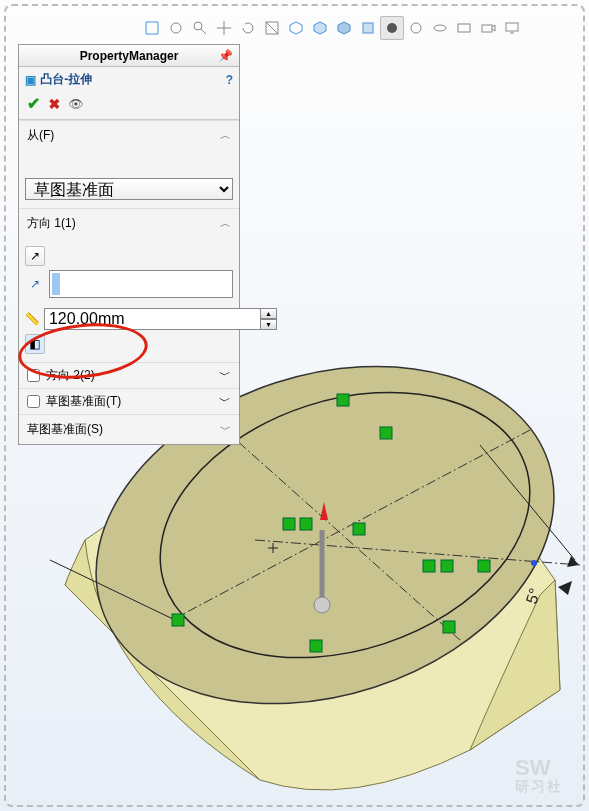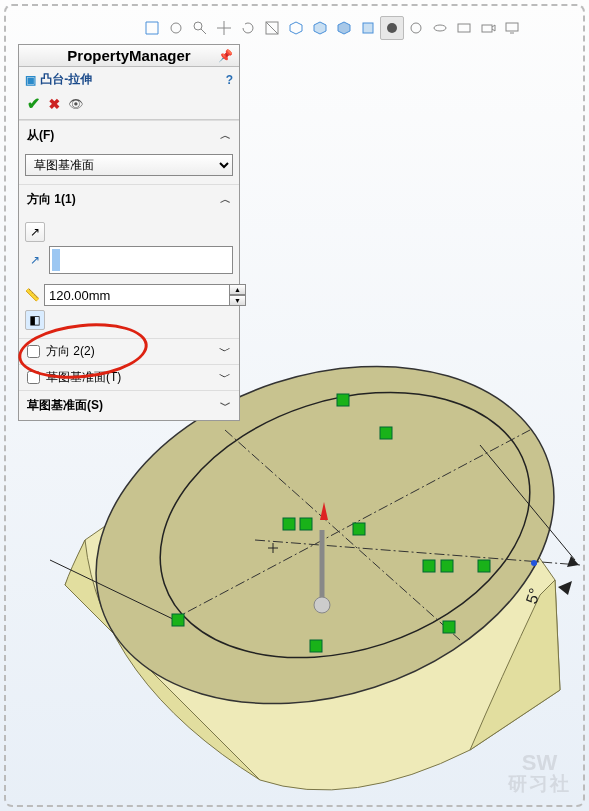--- a/index.html
+++ b/index.html
@@ -9,60 +9,60 @@
 
 
 .top-toolbar { position: absolute; top: 16px; left: 140px; display: flex; gap: 0; align-items: center; }
 .tb-btn { width: 24px; height: 24px; display: flex; align-items: center; justify-content: center; border: 1px solid transparent; background: transparent; font-size: 14px; color: #666; }
 .tb-btn.active { background: #e8e8e8; border-color: #bbb; border-radius: 2px; }
 .tb-btn svg { width: 16px; height: 16px; }
 
 
 .panel { position: absolute; left: 18px; top: 44px; width: 222px; background: #f4f4f4; border: 1px solid #999; font-size: 12px; }
 .pm-header { display: flex; align-items: center; justify-content: center; background: linear-gradient(#fdfdfd, #e9e9e9); border-bottom: 1px solid #bbb; height: 22px; position: relative; }
-.pm-header-title { font-weight: bold; font-size: 15px; }
+.pm-header-title { font-weight: bold; font-size: 12px; }
 .pm-pin { position: absolute; right: 4px; width: 18px; height: 18px; display: flex; align-items: center; justify-content: center; }
 
 .feature-row { display: flex; align-items: center; padding: 4px 6px; justify-content: space-between; }
 .feature-row .fname { display: flex; align-items: center; gap: 4px; font-weight: bold; color: #1a4a8a; }
 .help-icon { color: #2a6fb5; font-weight: bold; }
 
 .ok-row { display: flex; align-items: center; gap: 8px; padding: 2px 8px 6px; border-bottom: 1px solid #ccc; }
 .ok-row .ok { color: #1a9a1a; font-size: 16px; font-weight: bold; }
 .ok-row .cancel { color: #cc2222; font-size: 14px; font-weight: bold; }
 .eye { color: #555; }
 
 .section { border-top: 1px solid #ddd; }
-.sec-head { display: flex; justify-content: space-between; align-items: center; padding: 6px 8px; background: #f4f4f4; font-size: 12px; font-weight: bold; }
+.sec-head { display: flex; justify-content: space-between; align-items: center; padding: 6px 8px; background: #f4f4f4; font-size: 12px; }
 .sec-head .chev { font-size: 11px; color: #555; }
 .sec-body { padding: 4px 6px 8px; }
 
-.combo { width: 100%; height: 22px; border: 1px solid #888; background: linear-gradient(#fff, #eee); font-size: 12px; padding: 0 4px; }
+.combo { width: 100%; height: 22px; border: 1px solid #888; background: linear-gradient(#fff, #eee); font-size: 16px; padding: 0 4px; margin-top: 24px; }
 
 .row { display: flex; align-items: center; gap: 4px; margin-top: 4px; }
 .icon-cell { width: 20px; height: 20px; display: flex; align-items: center; justify-content: center; border: 1px solid #bbb; background: linear-gradient(#fff, #eee); border-radius: 2px; }
 .icon-cell.flat { border: none; background: transparent; }
 .spin-wrap { flex: 1; display: flex; }
-.spin-input { flex: 1; height: 22px; border: 1px solid #888; background: #fff; font-size: 13px; padding: 0 4px; }
+.spin-input { flex: 1; height: 22px; border: 1px solid #888; background: #fff; font-size: 16px; padding: 0 4px; }
 .spin-btns { width: 16px; display: flex; flex-direction: column; }
 .spin-btns div { flex: 1; border: 1px solid #888; border-left: none; background: linear-gradient(#fff,#ddd); font-size: 7px; display: flex; align-items: center; justify-content: center; }
 .sel-box { flex: 1; height: 28px; border: 1px solid #888; background: #fff; padding: 2px; }
 .sel-box .sel { background: #9cc7f2; width: 8px; height: 100%; }
 
 .chk-row { display: flex; align-items: center; gap: 6px; padding: 4px 8px; font-size: 12px; }
 .chk-row input { margin: 0; }
 
 .circle-mark { position: absolute; left: 18px; top: 324px; width: 130px; height: 54px; border: 3px solid #d21; border-radius: 50%; pointer-events: none; transform: rotate(-6deg); }
 
 
 .viewport { position: absolute; inset: 0; pointer-events: none; }
 .viewport svg { width: 589px; height: 811px; }
 
-.watermark { position: absolute; right: 18px; bottom: 18px; color: #d4d9e0; font-size: 22px; font-weight: bold; text-align: center; line-height: 1; }
-.watermark .small { font-size: 19px; letter-spacing: 2px; }
+.watermark { position: absolute; right: 26px; bottom: 18px; color: #d4d9e0; font-size: 22px; font-weight: bold; text-align: left; line-height: 1; }
+.watermark .small { font-size: 14px; letter-spacing: 2px; }
 </style>
 </head>
 <body>
 
 <div class="canvas">
 
   <div class="viewport">
     <svg viewBox="0 0 589 811">
 
       <path d="M 65 585 L 260 780 Q 350 810 470 750 L 560 690 L 555 580 L 450 430 Q 360 385 280 405 L 85 540 Z" fill="#eeeab8" stroke="#7a7648" stroke-width="1"></path>

